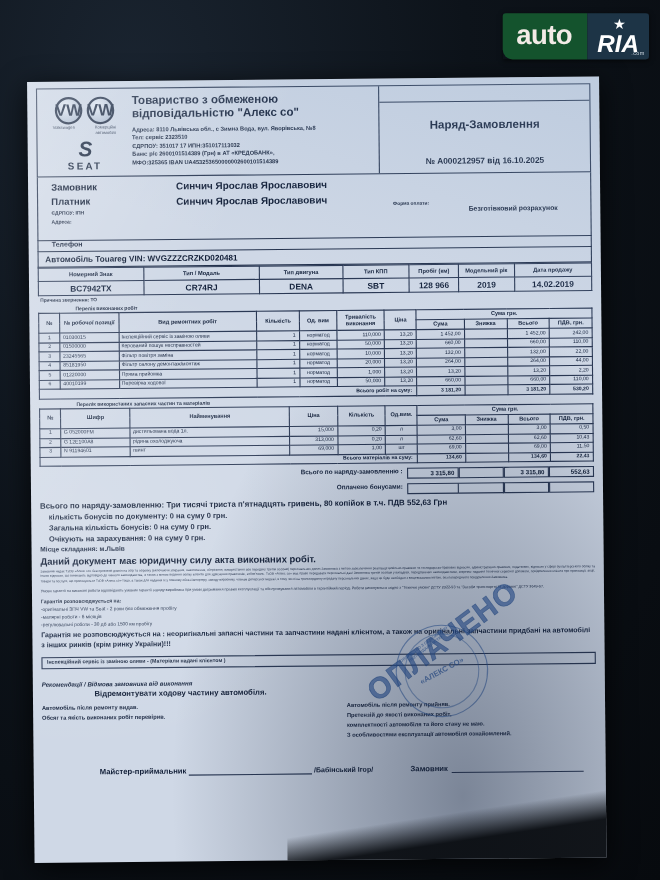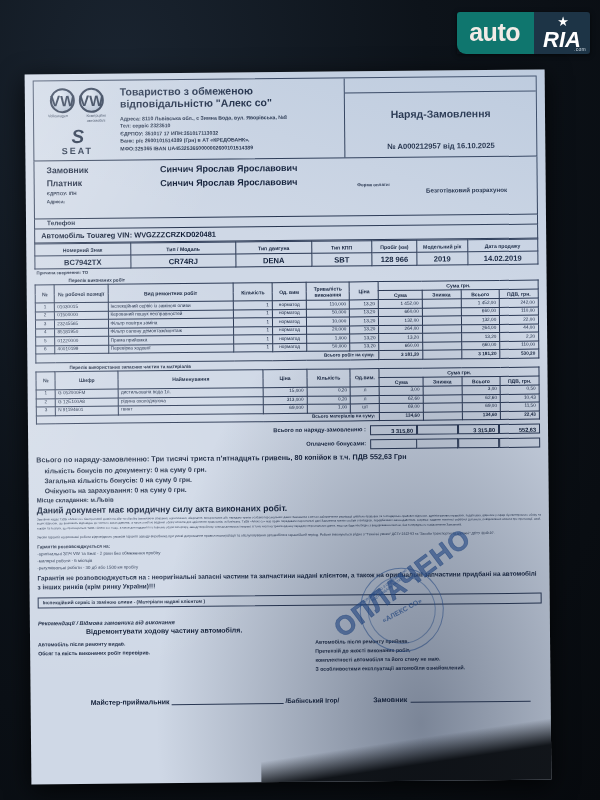--- a/index.html
+++ b/index.html
@@ -17,21 +17,21 @@
       radial-gradient(ellipse at 20% 10%, #1a2430 0%, #0d131a 45%, #070a0e 100%);
   }
 
   
   #ria-logo {
     position: absolute; top: 12px; right: 10px;
     display: flex; align-items: stretch; height: 42px; z-index: 40;
     box-shadow: 0 1px 4px rgba(0,0,0,.6);
   }
   #ria-logo .auto-box {
-    background: #0f766e; color: #f2ebe6;
+    background: #14532d; color: #f2ebe6;
     display: flex; align-items: center; justify-content: center;
     padding: 0 14px 2px 12px;
     font-size: 25px; font-weight: bold; letter-spacing: -.5px;
     border-radius: 3px 0 0 9px;
   }
   #ria-logo .ria-box {
     background: #1d3446; color: #ffffff;
     position: relative;
     display: flex; align-items: flex-end; justify-content: center;
     padding: 0 8px 3px 8px; min-width: 56px;

